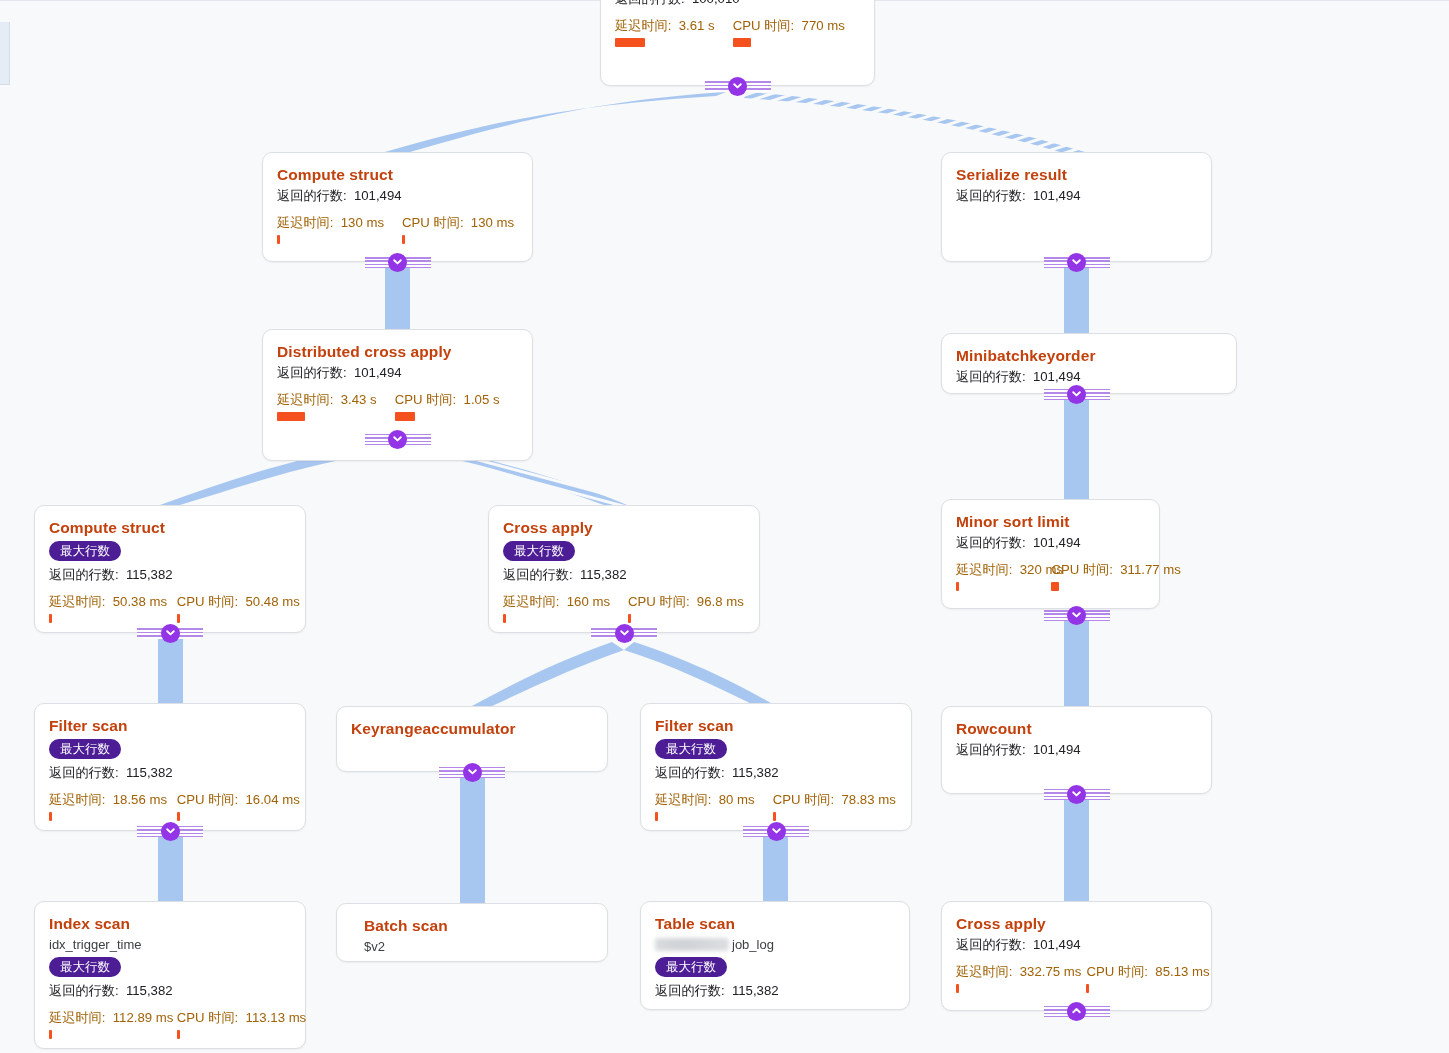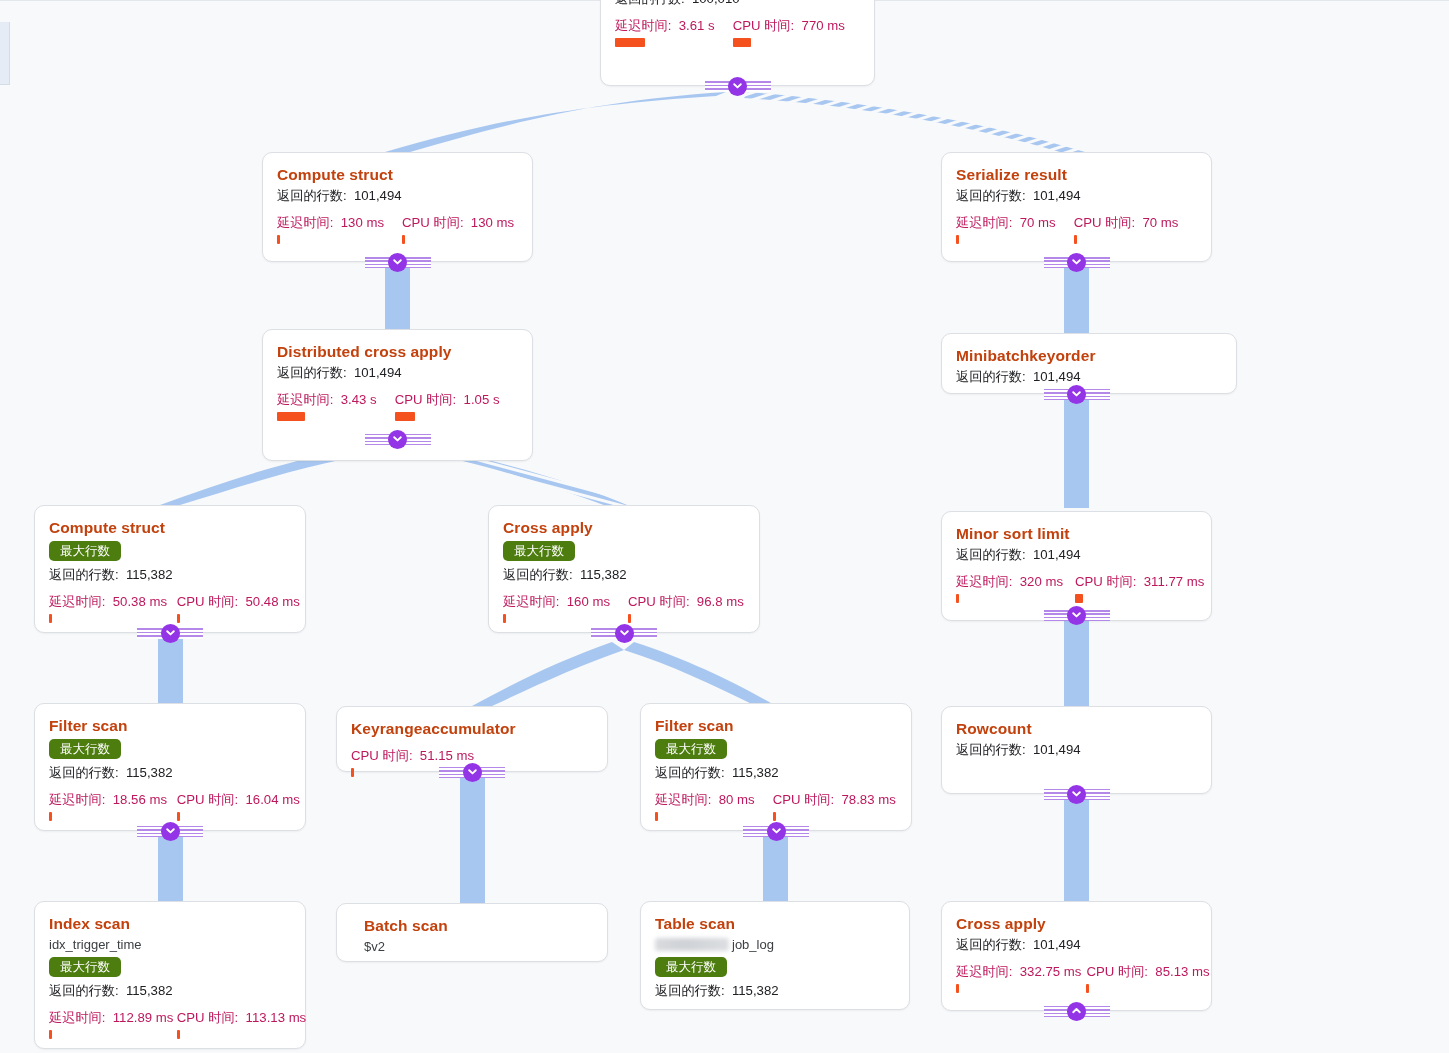--- a/index.html
+++ b/index.html
@@ -27,28 +27,28 @@
     box-shadow:0 1px 2px rgba(16,24,40,.05);
   }
   .node .title{
     font-size:15.5px;font-weight:bold;color:#c2410c;
     line-height:19px;margin:0 0 3px 0;letter-spacing:.1px;
   }
   .node .subtitle{
     font-size:13px;color:#3c4043;line-height:17px;margin:0 0 3px 0;
   }
   .badge{
-    display:inline-block;background:#4d7c0f;color:#fff;
-    font-size:12.5px;line-height:17px;padding:1.5px 11px;border-radius:5px;
+    display:inline-block;background:#4c1d95;color:#fff;
+    font-size:12.5px;line-height:17px;padding:1.5px 11px;border-radius:10px;
     margin:1px 0 4px 0;font-weight:normal;
   }
   .rows{font-size:13.2px;color:#202124;line-height:18px;margin:1px 0 0 0;}
   .metrics{display:flex;gap:18px;margin-top:9px;}
   .metric{min-width:0;}
-  .metric .mlabel{font-size:13.2px;color:#be185d;line-height:18px;white-space:nowrap;}
+  .metric .mlabel{font-size:13.2px;color:#a16207;line-height:18px;white-space:nowrap;}
   .bar{height:9px;background:#f4511e;margin-top:3px;border-radius:1px;}
 
   .blurred-name{
     display:inline-block;width:74px;height:13px;vertical-align:-2px;
     background:linear-gradient(90deg,#d9dbde,#cfd2d6 40%,#dcdee1);
     filter:blur(2.2px);border-radius:3px;margin-right:3px;
   }
 
   .chev{
     position:absolute;width:19px;height:19px;border-radius:50%;
@@ -146,30 +146,20 @@
     </div>
     <div class="chev-rails" style="left: 364.5px; top: 257px; width: 66px;"></div>
     <div class="chev" style="left: 388px; top: 252.5px;">
       <svg width="13" height="12" viewBox="0 0 13 12" aria-hidden="true">
         <path d="M3.2 4.2 L6.5 7.4 L9.8 4.2" fill="none" stroke="#ffffff" stroke-width="1.9" stroke-linecap="round" stroke-linejoin="round"></path>
       </svg>
     </div>
     <div class="node" style="left: 941px; top: 152px; width: 271px; height: 110px;">
       <div class="title">Serialize result</div>
       <div class="rows">返回的行数:&nbsp; 101,494</div>
-      <div class="metrics">
-        <div class="metric">
-          <div class="mlabel">延迟时间:&nbsp; 70 ms</div>
-          <div class="bar" style="width:3px"></div>
-        </div>
-        <div class="metric">
-          <div class="mlabel">CPU 时间:&nbsp; 70 ms</div>
-          <div class="bar" style="width:3px"></div>
-        </div>
-      </div>
     </div>
     <div class="chev-rails" style="left: 1043.5px; top: 257px; width: 66px;"></div>
     <div class="chev" style="left: 1067px; top: 252.5px;">
       <svg width="13" height="12" viewBox="0 0 13 12" aria-hidden="true">
         <path d="M3.2 4.2 L6.5 7.4 L9.8 4.2" fill="none" stroke="#ffffff" stroke-width="1.9" stroke-linecap="round" stroke-linejoin="round"></path>
       </svg>
     </div>
     <div class="node" style="left: 262px; top: 329px; width: 271px; height: 132px;">
       <div class="title">Distributed cross apply</div>
       <div class="rows">返回的行数:&nbsp; 101,494</div>
@@ -235,21 +225,21 @@
           <div class="bar" style="width:3px"></div>
         </div>
       </div>
     </div>
     <div class="chev-rails" style="left: 591px; top: 628px; width: 66px;"></div>
     <div class="chev" style="left: 614.5px; top: 623.5px;">
       <svg width="13" height="12" viewBox="0 0 13 12" aria-hidden="true">
         <path d="M3.2 4.2 L6.5 7.4 L9.8 4.2" fill="none" stroke="#ffffff" stroke-width="1.9" stroke-linecap="round" stroke-linejoin="round"></path>
       </svg>
     </div>
-    <div class="node" style="left: 941px; top: 511px; width: 271px; height: 110px;">
+    <div class="node" style="left: 941px; top: 499px; width: 219px; height: 110px;">
       <div class="title">Minor sort limit</div>
       <div class="rows">返回的行数:&nbsp; 101,494</div>
       <div class="metrics">
         <div class="metric">
           <div class="mlabel">延迟时间:&nbsp; 320 ms</div>
           <div class="bar" style="width:3px"></div>
         </div>
         <div class="metric">
           <div class="mlabel">CPU 时间:&nbsp; 311.77 ms</div>
           <div class="bar" style="width:8px"></div>
@@ -278,26 +268,20 @@
       </div>
     </div>
     <div class="chev-rails" style="left: 137px; top: 826px; width: 66px;"></div>
     <div class="chev" style="left: 160.5px; top: 821.5px;">
       <svg width="13" height="12" viewBox="0 0 13 12" aria-hidden="true">
         <path d="M3.2 4.2 L6.5 7.4 L9.8 4.2" fill="none" stroke="#ffffff" stroke-width="1.9" stroke-linecap="round" stroke-linejoin="round"></path>
       </svg>
     </div>
     <div class="node" style="left: 336px; top: 706px; width: 272px; height: 66px;">
       <div class="title">Keyrangeaccumulator</div>
-      <div class="metrics">
-        <div class="metric">
-          <div class="mlabel">CPU 时间:&nbsp; 51.15 ms</div>
-          <div class="bar" style="width:3px"></div>
-        </div>
-      </div>
     </div>
     <div class="chev-rails" style="left: 439px; top: 767px; width: 66px;"></div>
     <div class="chev" style="left: 462.5px; top: 762.5px;">
       <svg width="13" height="12" viewBox="0 0 13 12" aria-hidden="true">
         <path d="M3.2 4.2 L6.5 7.4 L9.8 4.2" fill="none" stroke="#ffffff" stroke-width="1.9" stroke-linecap="round" stroke-linejoin="round"></path>
       </svg>
     </div>
     <div class="node" style="left: 640px; top: 703px; width: 272px; height: 128px;">
       <div class="title">Filter scan</div>
       <div><span class="badge">最大行数</span></div>

